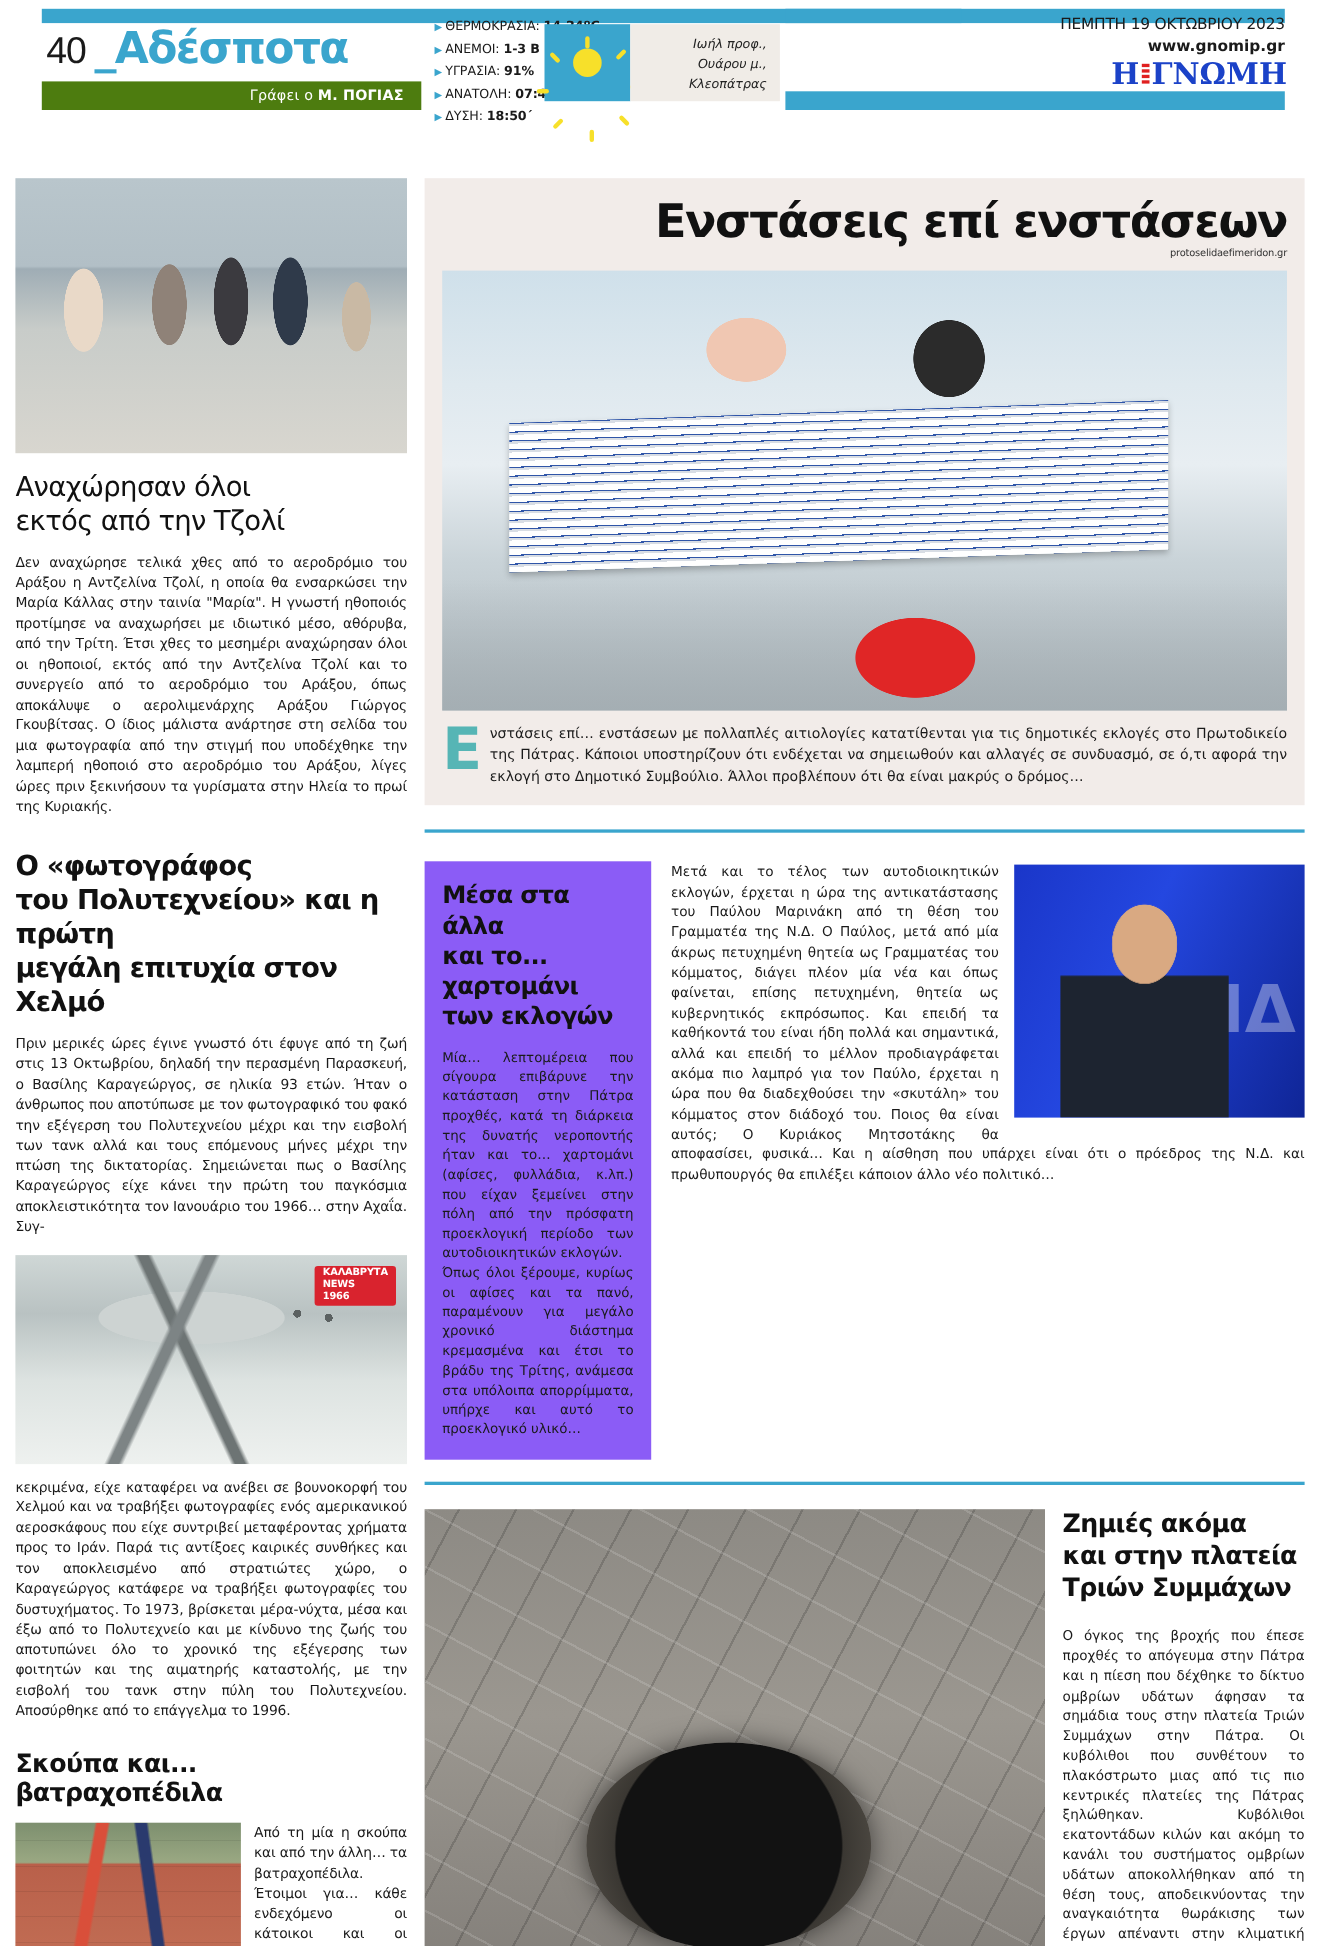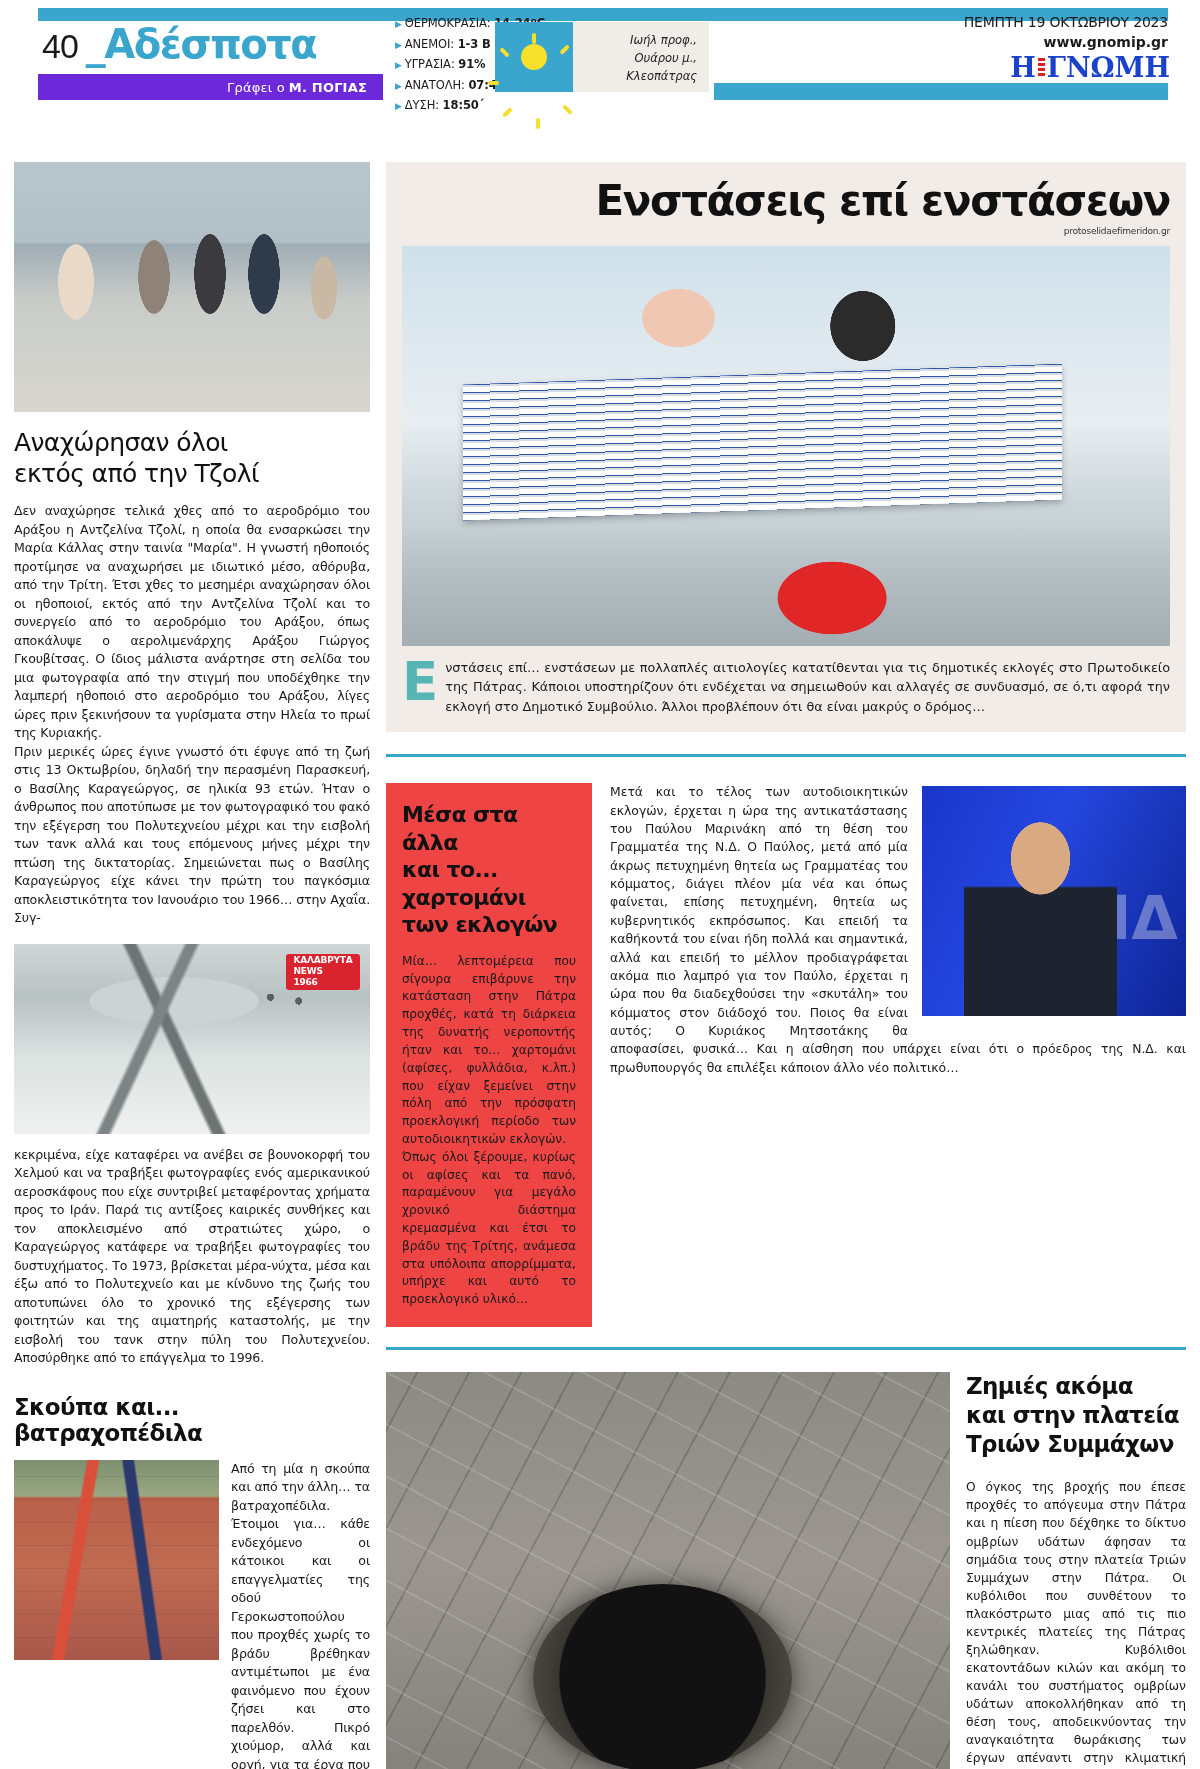--- a/index.html
+++ b/index.html
@@ -24,21 +24,21 @@
     font-size: 34px; font-weight: 400; color: #1a1a1a;
     font-family: "Liberation Sans", sans-serif; letter-spacing: -1px;
   }
   .mh-section {
     font-size: 40px; font-weight: 700; color: #3aa5cd;
     letter-spacing: -1.5px; margin-left: 8px;
     font-family: "DejaVu Sans", sans-serif;
   }
   .mh-byline-bar {
     position: absolute; left: 38px; top: 74px; width: 345px; height: 26px;
-    background: #6d28d9; color: #fff; font-size: 13px;
+    background: #4d7c0f; color: #fff; font-size: 13px;
     display: flex; align-items: center; justify-content: flex-end;
     padding-right: 16px; letter-spacing: 0.2px;
   }
   .mh-byline-bar b { font-weight: 700; margin-left: 4px; }
 
   .mh-weather {
     position: absolute; left: 395px; top: 16px; width: 170px;
   }
   .wx-row {
     font-size: 11.5px; color: #1a1a1a; margin-bottom: 6.5px;
@@ -140,21 +140,21 @@
   .lead-para { margin-top: 12px; position: relative; padding-left: 0; }
   .dropcap {
     float: left; font-size: 53px; line-height: 0.82; font-weight: 700;
     color: #56b5b5; margin: 2px 7px 0 0;
     font-family: "DejaVu Sans", sans-serif;
   }
   .lead-text { font-size: 12.8px; line-height: 1.52; color: #1a1a1a; text-align: justify; }
 
   .two-col { display: flex; gap: 18px; margin-top: 26px; }
   .box-tint {
-    background: #ef4444; width: 206px; flex: 0 0 206px; padding: 18px 16px;
+    background: #8b5cf6; width: 206px; flex: 0 0 206px; padding: 18px 16px;
   }
   .hl-box {
     font-size: 22px; font-weight: 700; line-height: 1.25; color: #111;
     letter-spacing: -0.6px; margin-bottom: 14px;
     font-family: "DejaVu Sans", sans-serif;
   }
   .box-txt { font-size: 12.2px; line-height: 1.46; color: #1a1a1a; text-align: justify; }
 
   .col-right-art { flex: 1; }
   .hl-right {
@@ -352,20 +352,23 @@
   <div class="content">
 
     <div class="col-left">
 
       <div class="photo photo-1 pic-airport"></div>
 
       <h2 class="hl-1" style="white-space:pre-line">Αναχώρησαν όλοι
 εκτός από την Τζολί</h2>
       <p class="body-txt">Δεν αναχώρησε τελικά χθες από το αεροδρόμιο του Αράξου η Αντζελίνα Τζολί, η οποία θα ενσαρκώσει την Μαρία Κάλλας στην ταινία "Μαρία". Η γνωστή ηθοποιός προτίμησε να αναχωρήσει με ιδιωτικό μέσο, αθόρυβα, από την Τρίτη. Έτσι χθες το μεσημέρι αναχώρησαν όλοι οι ηθοποιοί, εκτός από την Αντζελίνα Τζολί και το συνεργείο από το αεροδρόμιο του Αράξου, όπως αποκάλυψε ο αερολιμενάρχης Αράξου Γιώργος Γκουβίτσας. Ο ίδιος μάλιστα ανάρτησε στη σελίδα του μια φωτογραφία από την στιγμή που υποδέχθηκε την λαμπερή ηθοποιό στο αεροδρόμιο του Αράξου, λίγες ώρες πριν ξεκινήσουν τα γυρίσματα στην Ηλεία το πρωί της Κυριακής.</p>
 
+      <h2 class="hl-2" style="white-space:pre-line">Ο «φωτογράφος
+του Πολυτεχνείου» και η πρώτη
+μεγάλη επιτυχία στον Χελμό</h2>
       <p class="body-txt">Πριν μερικές ώρες έγινε γνωστό ότι έφυγε από τη ζωή στις 13 Οκτωβρίου, δηλαδή την περασμένη Παρασκευή, ο Βασίλης Καραγεώργος, σε ηλικία 93 ετών. Ήταν ο άνθρωπος που αποτύπωσε με τον φωτογραφικό του φακό την εξέγερση του Πολυτεχνείου μέχρι και την εισβολή των τανκ αλλά και τους επόμενους μήνες μέχρι την πτώση της δικτατορίας. Σημειώνεται πως ο Βασίλης Καραγεώργος είχε κάνει την πρώτη του παγκόσμια αποκλειστικότητα τον Ιανουάριο του 1966… στην Αχαΐα. Συγ-</p>
 
       <div class="photo photo-2 pic-crash">
         <div class="badge-kal" style="white-space:pre-line">ΚΑΛΑΒΡΥΤΑ
 NEWS
 1966</div>
       </div>
 
       <p class="body-txt">κεκριμένα, είχε καταφέρει να ανέβει σε βουνοκορφή του Χελμού και να τραβήξει φωτογραφίες ενός αμερικανικού αεροσκάφους που είχε συντριβεί μεταφέροντας χρήματα προς το Ιράν. Παρά τις αντίξοες καιρικές συνθήκες και τον αποκλεισμένο από στρατιώτες χώρο, ο Καραγεώργος κατάφερε να τραβήξει φωτογραφίες του δυστυχήματος. Το 1973, βρίσκεται μέρα-νύχτα, μέσα και έξω από το Πολυτεχνείο και με κίνδυνο της ζωής του αποτυπώνει όλο το χρονικό της εξέγερσης των φοιτητών και της αιματηρής καταστολής, με την εισβολή του τανκ στην πύλη του Πολυτεχνείου. Αποσύρθηκε από το επάγγελμα το 1996.</p>
 

